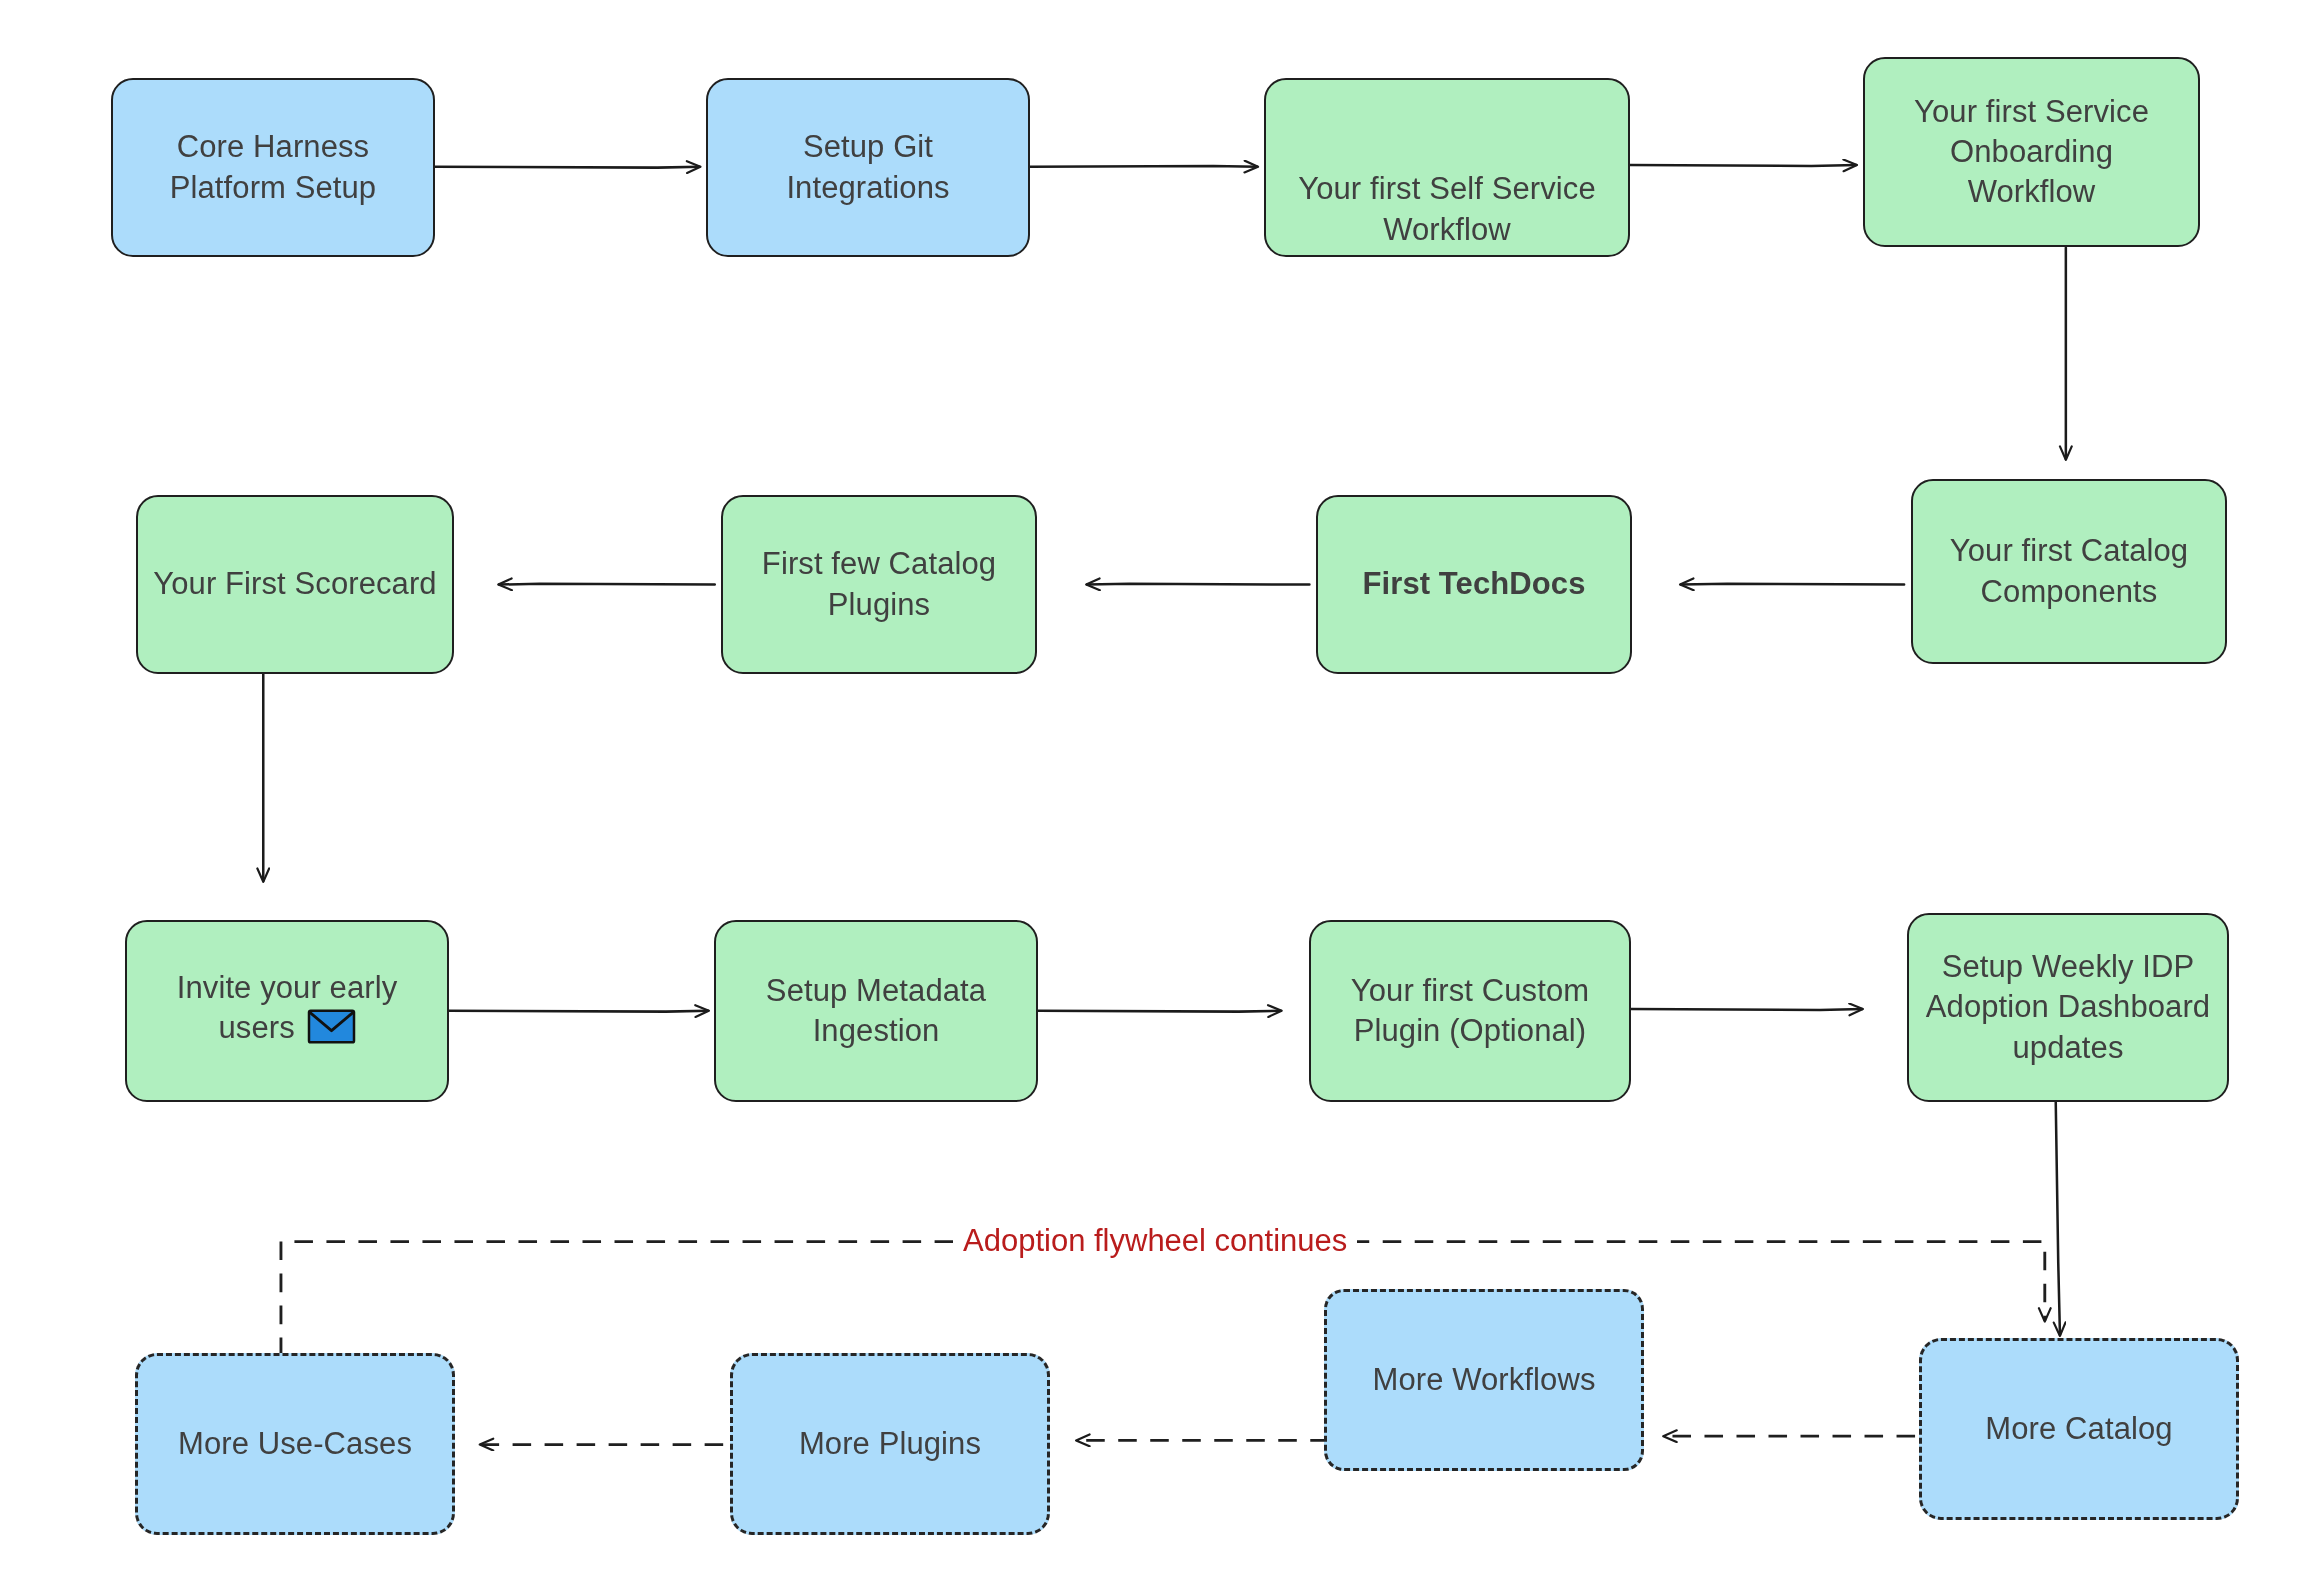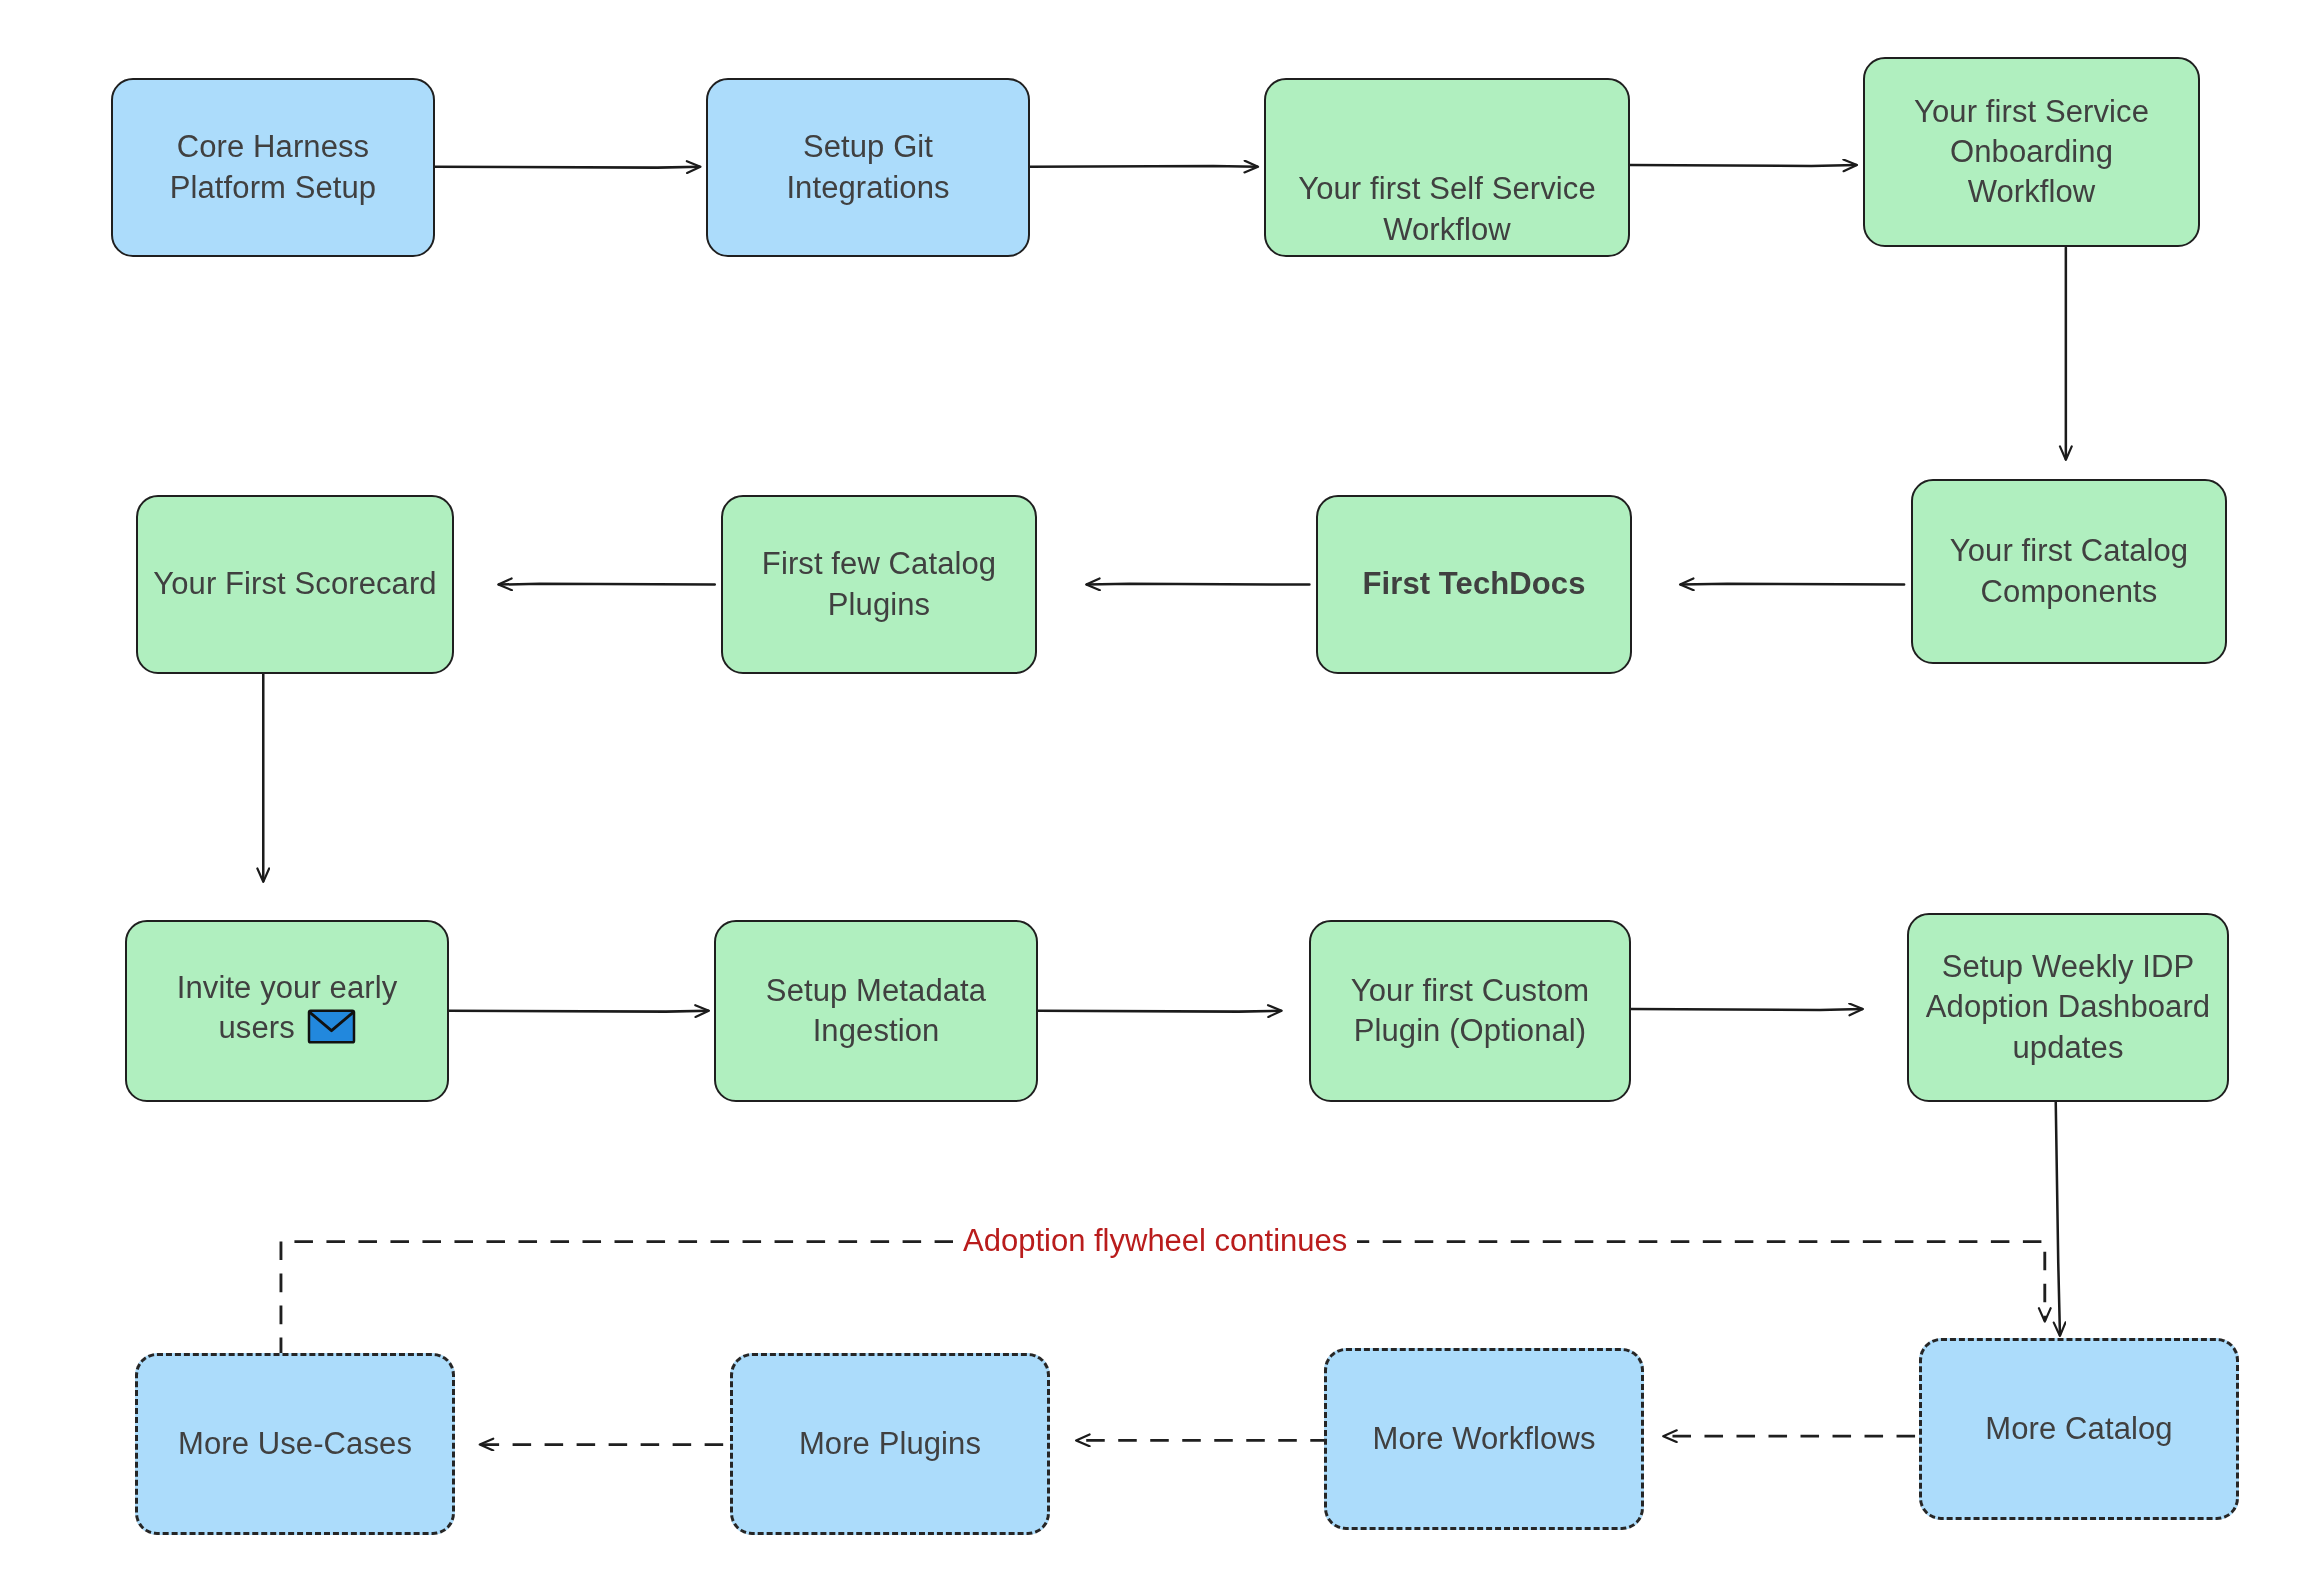--- a/index.html
+++ b/index.html
@@ -164,21 +164,21 @@
   </div>
 
   <div class="node blue dashed" style="left:135px; top:1353px; width:320px; height:182px;">
     <span class="lbl">More Use-Cases</span>
   </div>
 
   <div class="node blue dashed" style="left:730px; top:1353px; width:320px; height:182px;">
     <span class="lbl">More Plugins</span>
   </div>
 
-  <div class="node blue dashed" style="left:1324px; top:1348px; width:320px; height:182px;">
+  <div class="node blue dashed" style="left:1324px; top:1289px; width:320px; height:182px;border-radius:20px;">
     <span class="lbl">More Workflows</span>
   </div>
 
   <div class="node blue dashed" style="left:1919px; top:1338px; width:320px; height:182px;">
     <span class="lbl">More Catalog</span>
   </div>
 
   <div class="edge-label" style="left:953px; top:1223px;">Adoption flywheel continues</div>
 
 </div>

